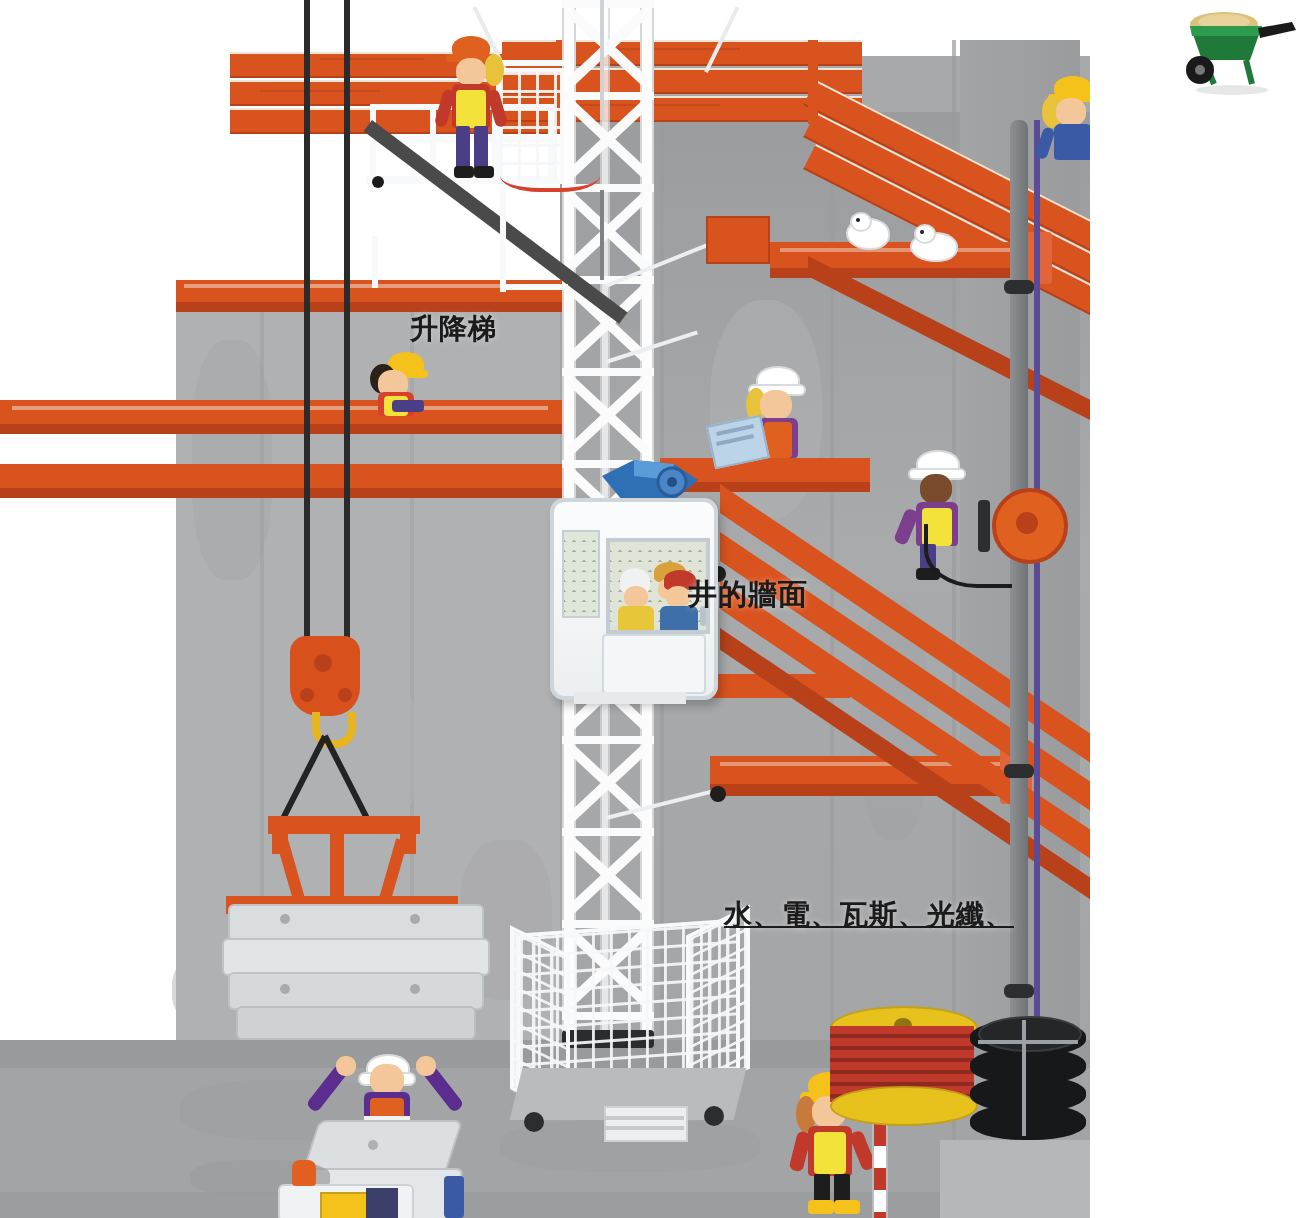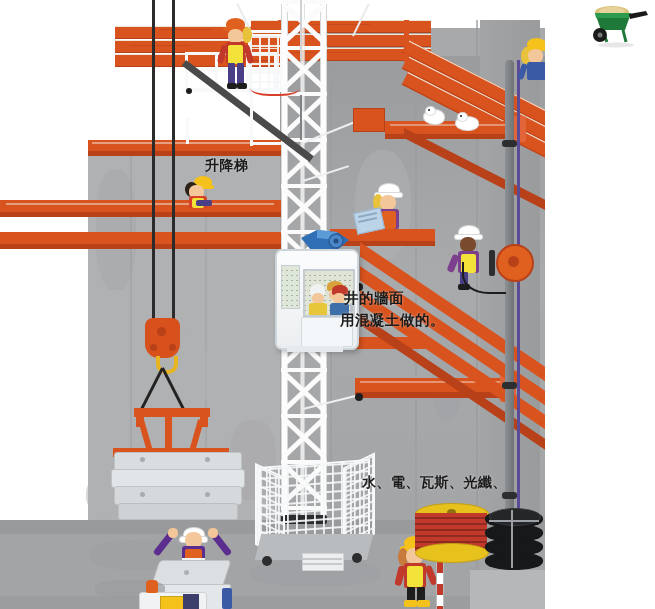--- a/index.html
+++ b/index.html
@@ -488,20 +488,19 @@
      <path d="M12 26 L17 38 M33 26 L36 38" stroke="#1f7a3a" stroke-width="3" fill="none"></path>
      <circle cx="10" cy="31" r="7" fill="#1a1a1a"></circle>
      <circle cx="10" cy="31" r="2.5" fill="#777"></circle>
      <ellipse cx="26" cy="41" rx="18" ry="2.5" fill="#e7e7e7"></ellipse>
    </svg>
  </div>
 
  <div class="label lbl-lift" style="left:205px;top:155px;">升降梯</div>
 
  <div class="label lbl-wall" style="left:344px;top:288px;">井的牆面</div>
- <div class="label lbl-wall" style="left:340px;top:310px;">用混凝土做的。</div>
-
- <div class="label lbl-util" style="left:362px;top:472px;">水、電、瓦斯、光纖、</div>
+
+ <div class="label lbl-util" style="left:362px;top:448px;text-decoration:underline;">水、電、瓦斯、光纖、</div>
 
  <div style="position:absolute;left:545px;top:55px;width:110px;height:554px;background:#ffffff;"></div>
  <div style="position:absolute;left:545px;top:0px;width:45px;height:55px;background:#ffffff;"></div>
 
 </div>
 
 </body></html>

